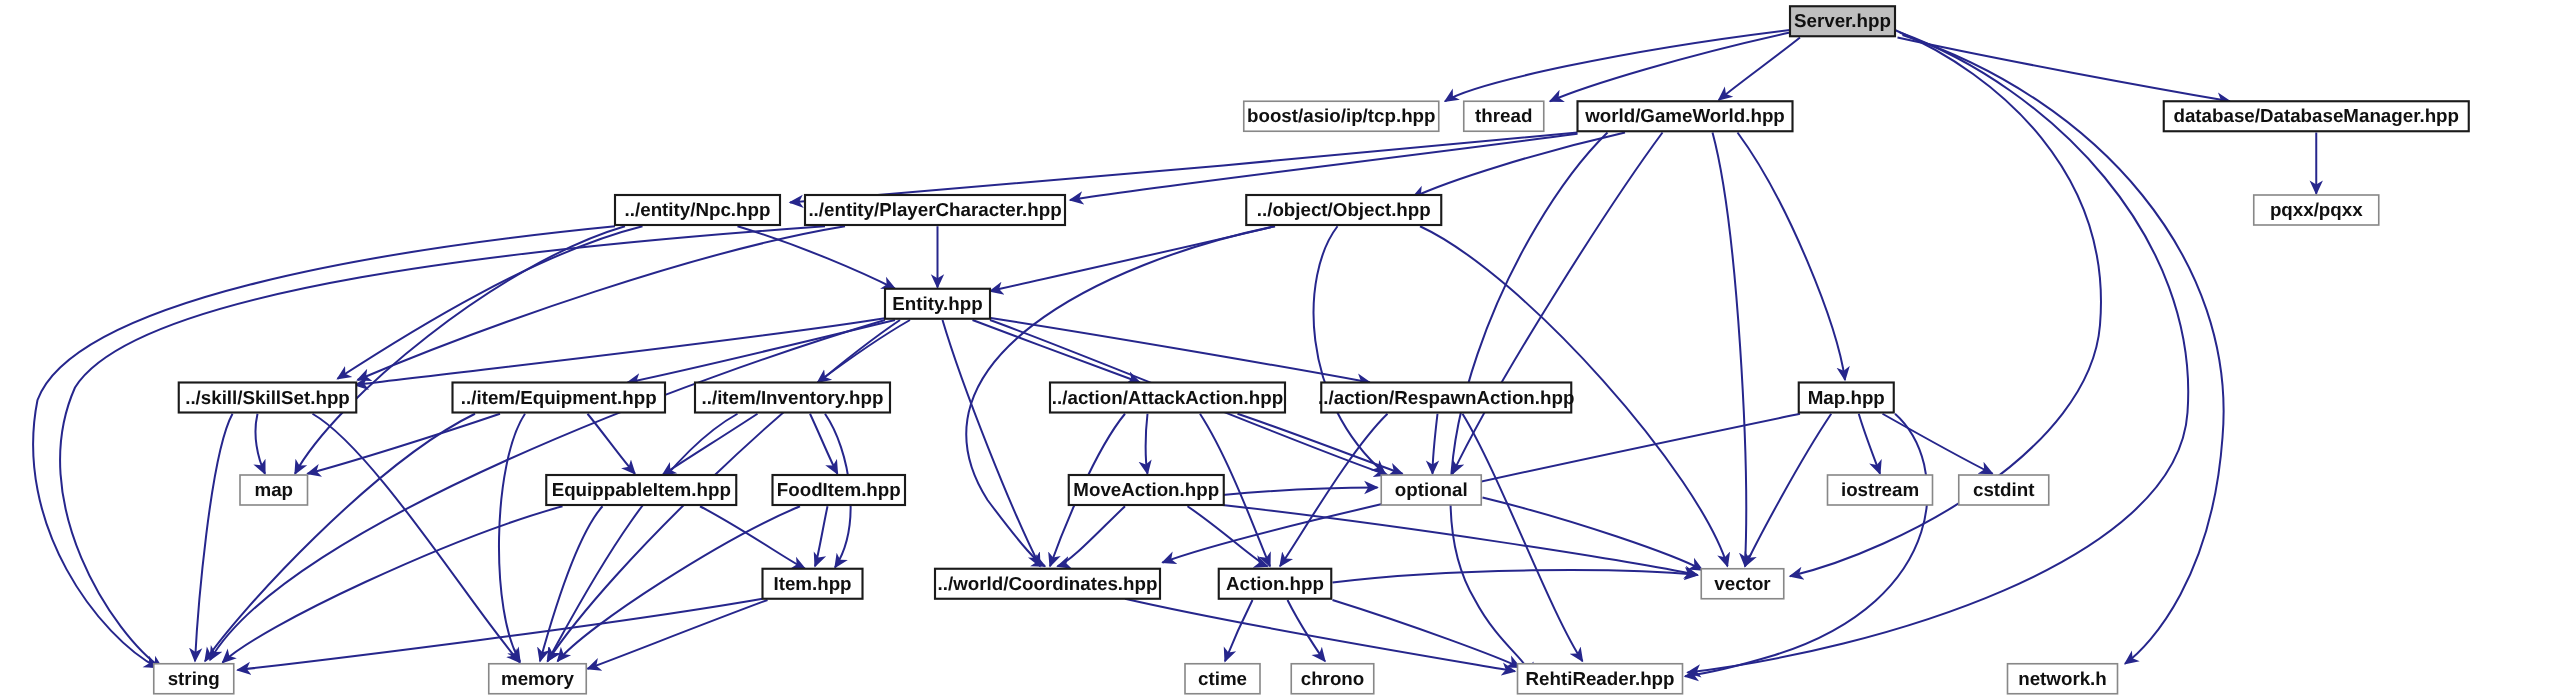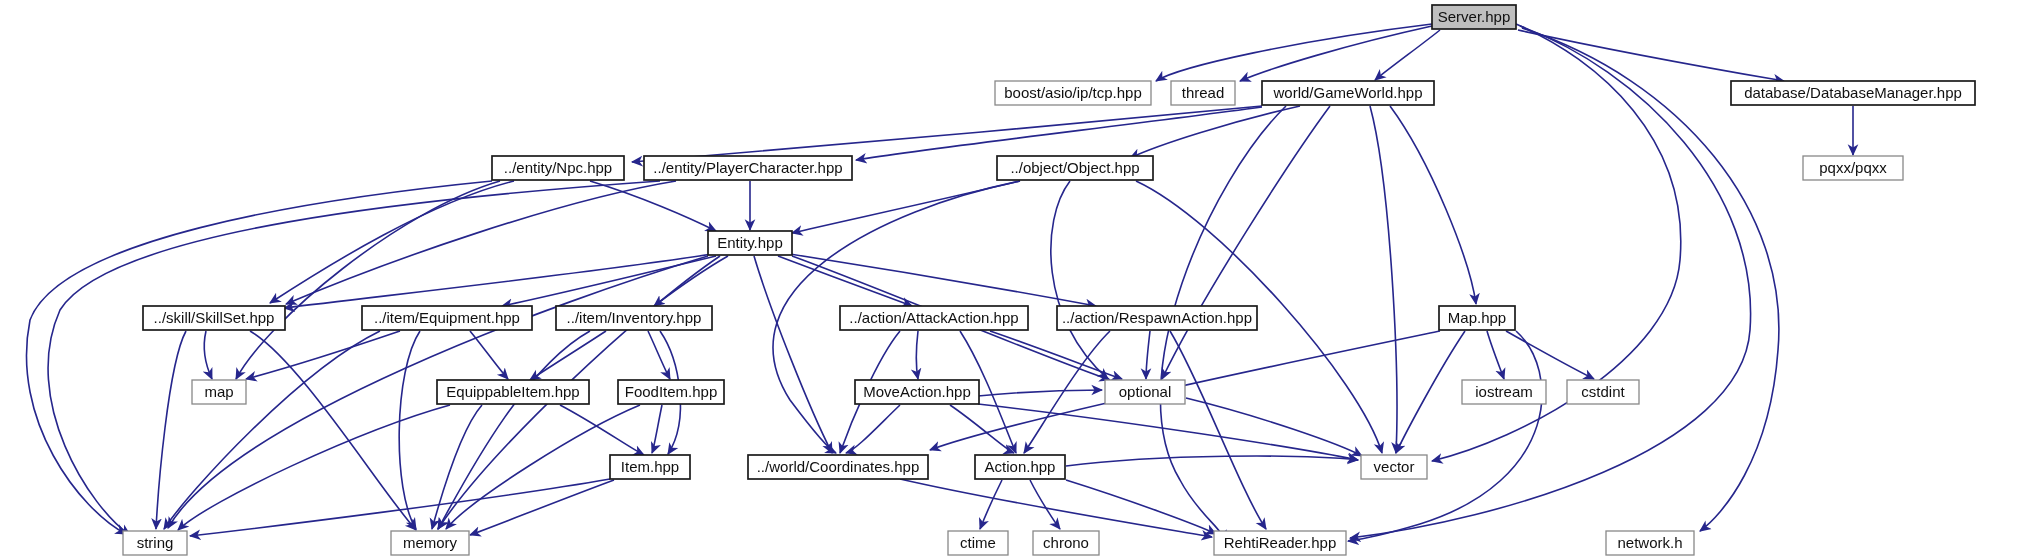--- a/index.html
+++ b/index.html
@@ -10,20 +10,21 @@
   body {
     width: 2040px;
     height: 560px;
     font-family: "Liberation Sans", sans-serif;
     overflow: hidden;
   }
   #graph-root {
     position: relative;
     width: 1637px;
     height: 560px;
+    font-weight: bold;
   }
   svg#dep-graph {
     display: block;
     width: 2040px;
     height: 560px;
   }
   .edge {
     fill: none;
     stroke: #26268c;
     stroke-width: 1.6;

